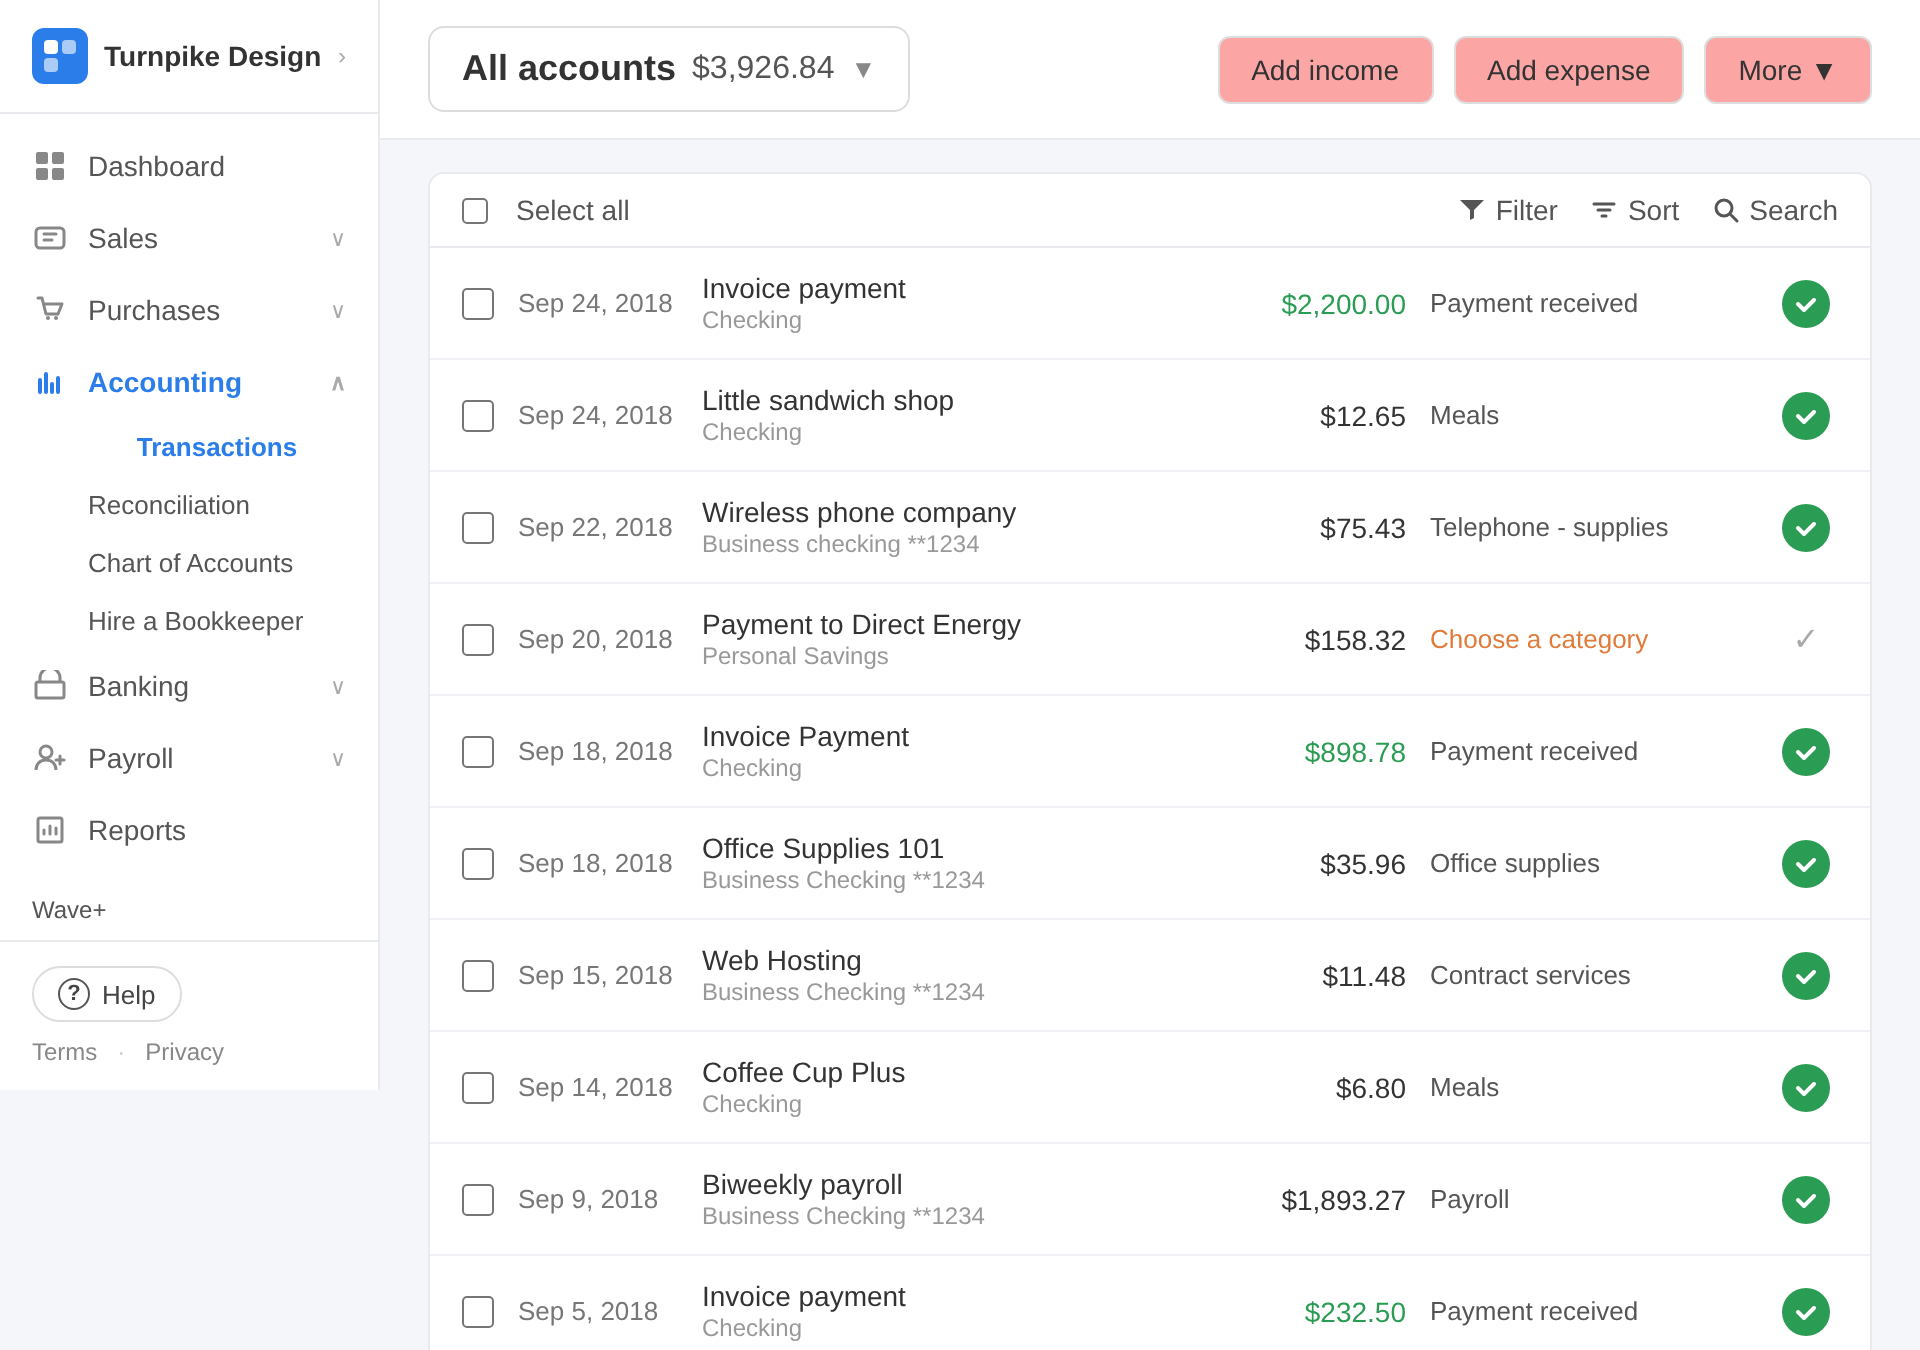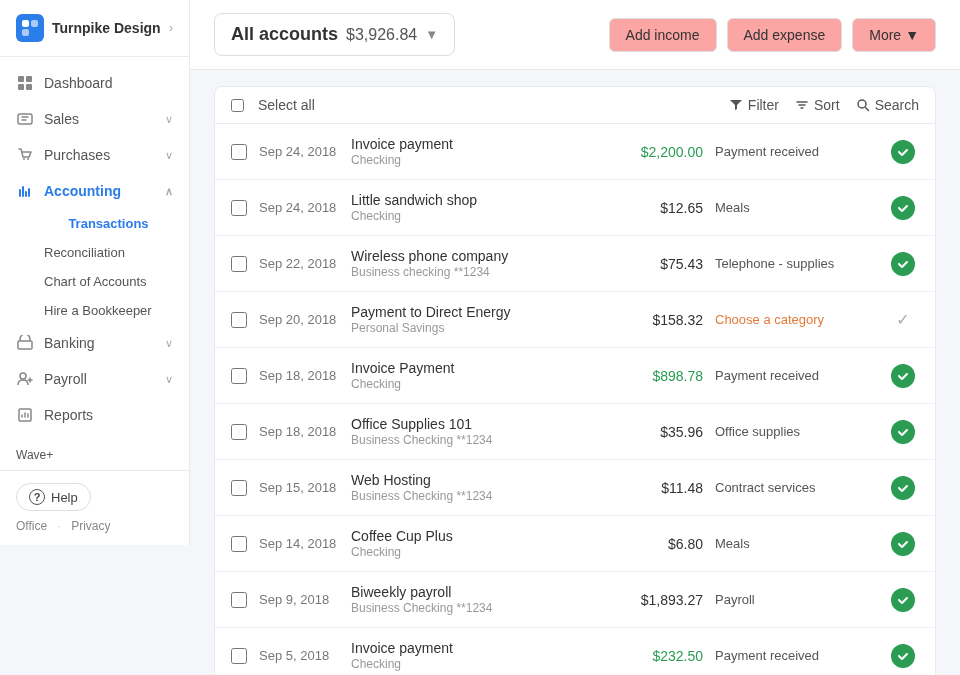--- a/index.html
+++ b/index.html
@@ -179,21 +179,21 @@
       <span class="wave-link">Settings</span>
     </div>
   </div>
 
   <div class="sidebar-footer">
     <div class="help-btn">
       <span style="width:16px;height:16px;border-radius:50%;border:1.5px solid #555;display:flex;align-items:center;justify-content:center;font-size:11px;font-weight:bold;">?</span>
       <span>Help</span>
     </div>
     <div class="footer-links">
-      <span>Office</span>
+      <span>Terms</span>
       <span style="color:#ccc;">·</span>
       <span>Privacy</span>
     </div>
   </div>
 </div>
 
 <div class="main">
 
   <div class="main-header">
     <div class="account-selector">

